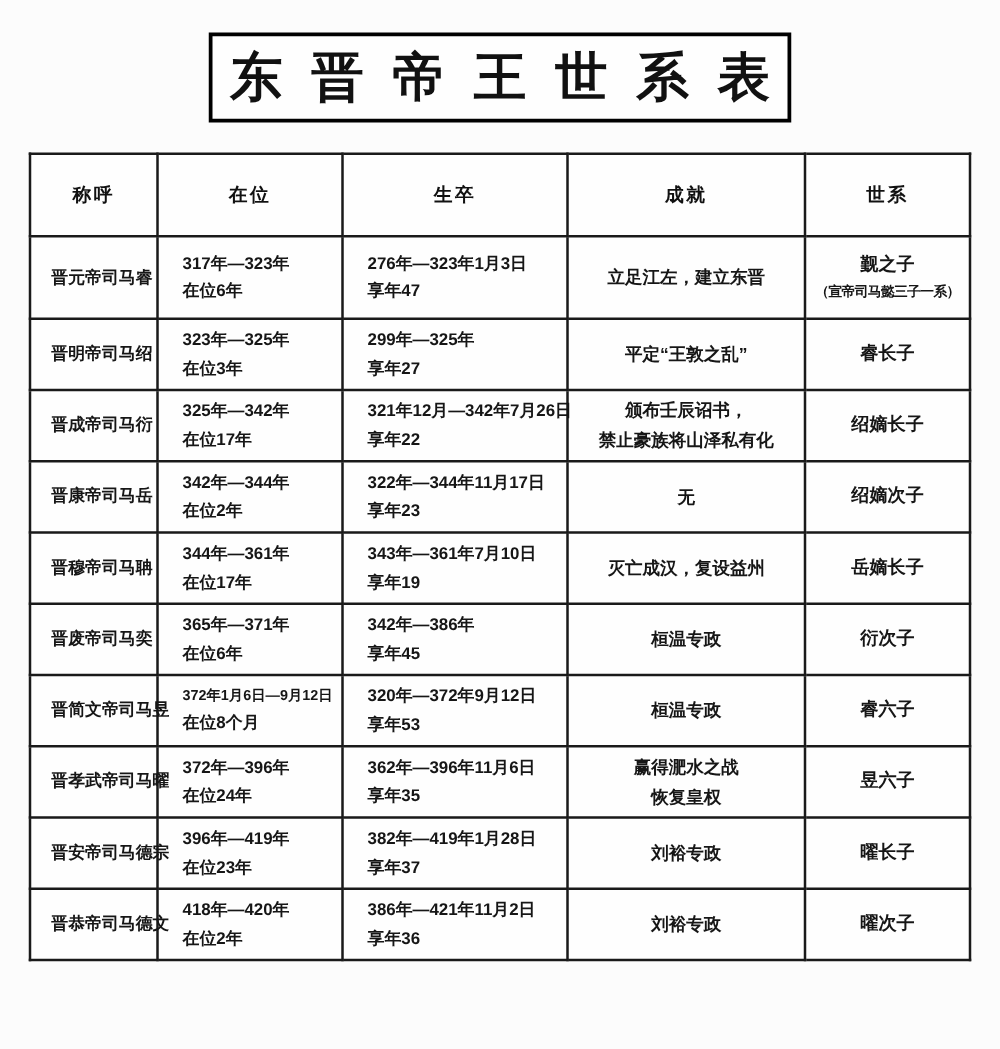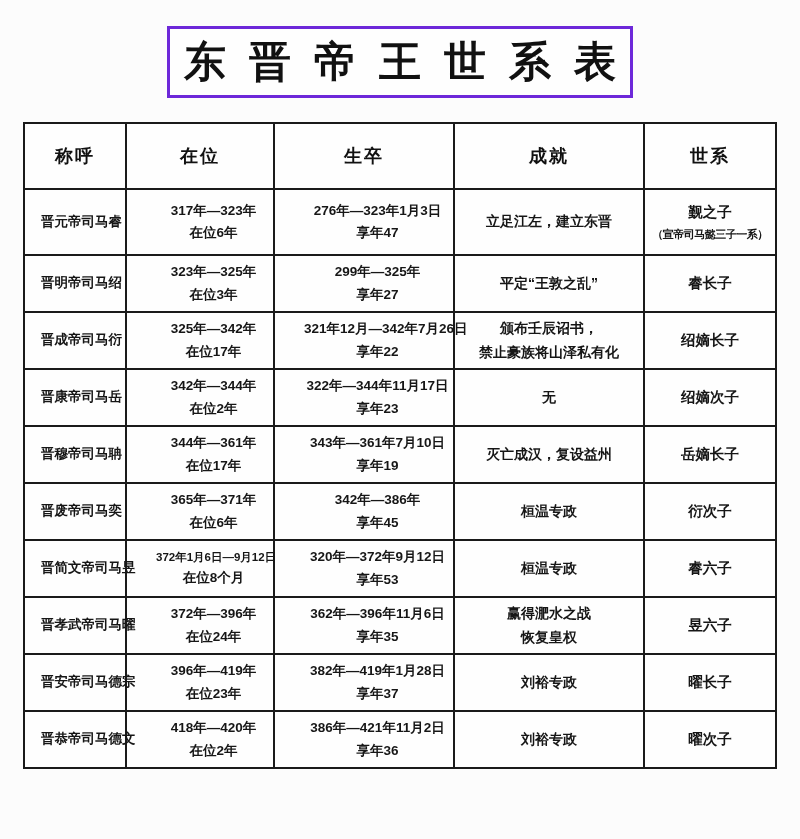--- a/index.html
+++ b/index.html
@@ -10,21 +10,21 @@
     font-weight:bold;
     color:#141414;
     -webkit-font-smoothing:antialiased;
   }
   .page{position:relative;width:800px;height:839px;overflow:hidden;}
 
   
   .title-box{
     margin:26px auto 0 auto;
     width:460px;height:66px;
-    border:3px solid #6d28d9;
+    border:3px solid #000000;
     background:#fefefe;
     display:flex;align-items:center;justify-content:center;
   }
   .title-text{
     font-size:42px;
     letter-spacing:23px;
     margin-right:-23px; 
     white-space:nowrap;
     color:#111;
   }
@@ -36,37 +36,37 @@
     width:752px;
     border-collapse:collapse;
     table-layout:fixed;
     background:#fefefe;
   }
   table.gen, table.gen th, table.gen td{
     border:2.5px solid #1a1a1a;
   }
   th{
     height:62px;
-    font-size:18px;
+    font-size:15px;
     letter-spacing:2px;
     text-align:center;
     color:#111;
   }
   td{
     text-align:center;
     vertical-align:middle;
     font-size:14px;
     padding:4px 2px;
     color:#161616;
   }
   tr.r{height:57px;}
   tr.r-tall{height:66px;}
   .ln{line-height:1.65;white-space:nowrap;}
   
-  td.c-reign,td.c-life{text-align:center;padding-left:29px;font-size:13.5px;}
+  td.c-reign,td.c-life{text-align:left;padding-left:19px;font-size:13.5px;}
   td.c-title{font-size:13.5px;padding:4px 16px;letter-spacing:0;}
   td.c-ach{font-size:14px;line-height:1.6;margin-top:32px;}
   td.c-lin{font-size:14.5px;}
   .tight{font-size:11.5px;}
   .paren{font-size:11px;letter-spacing:-0.5px;text-align:center;}
 </style>
 </head>
 <body>
 
 <div class="page">

